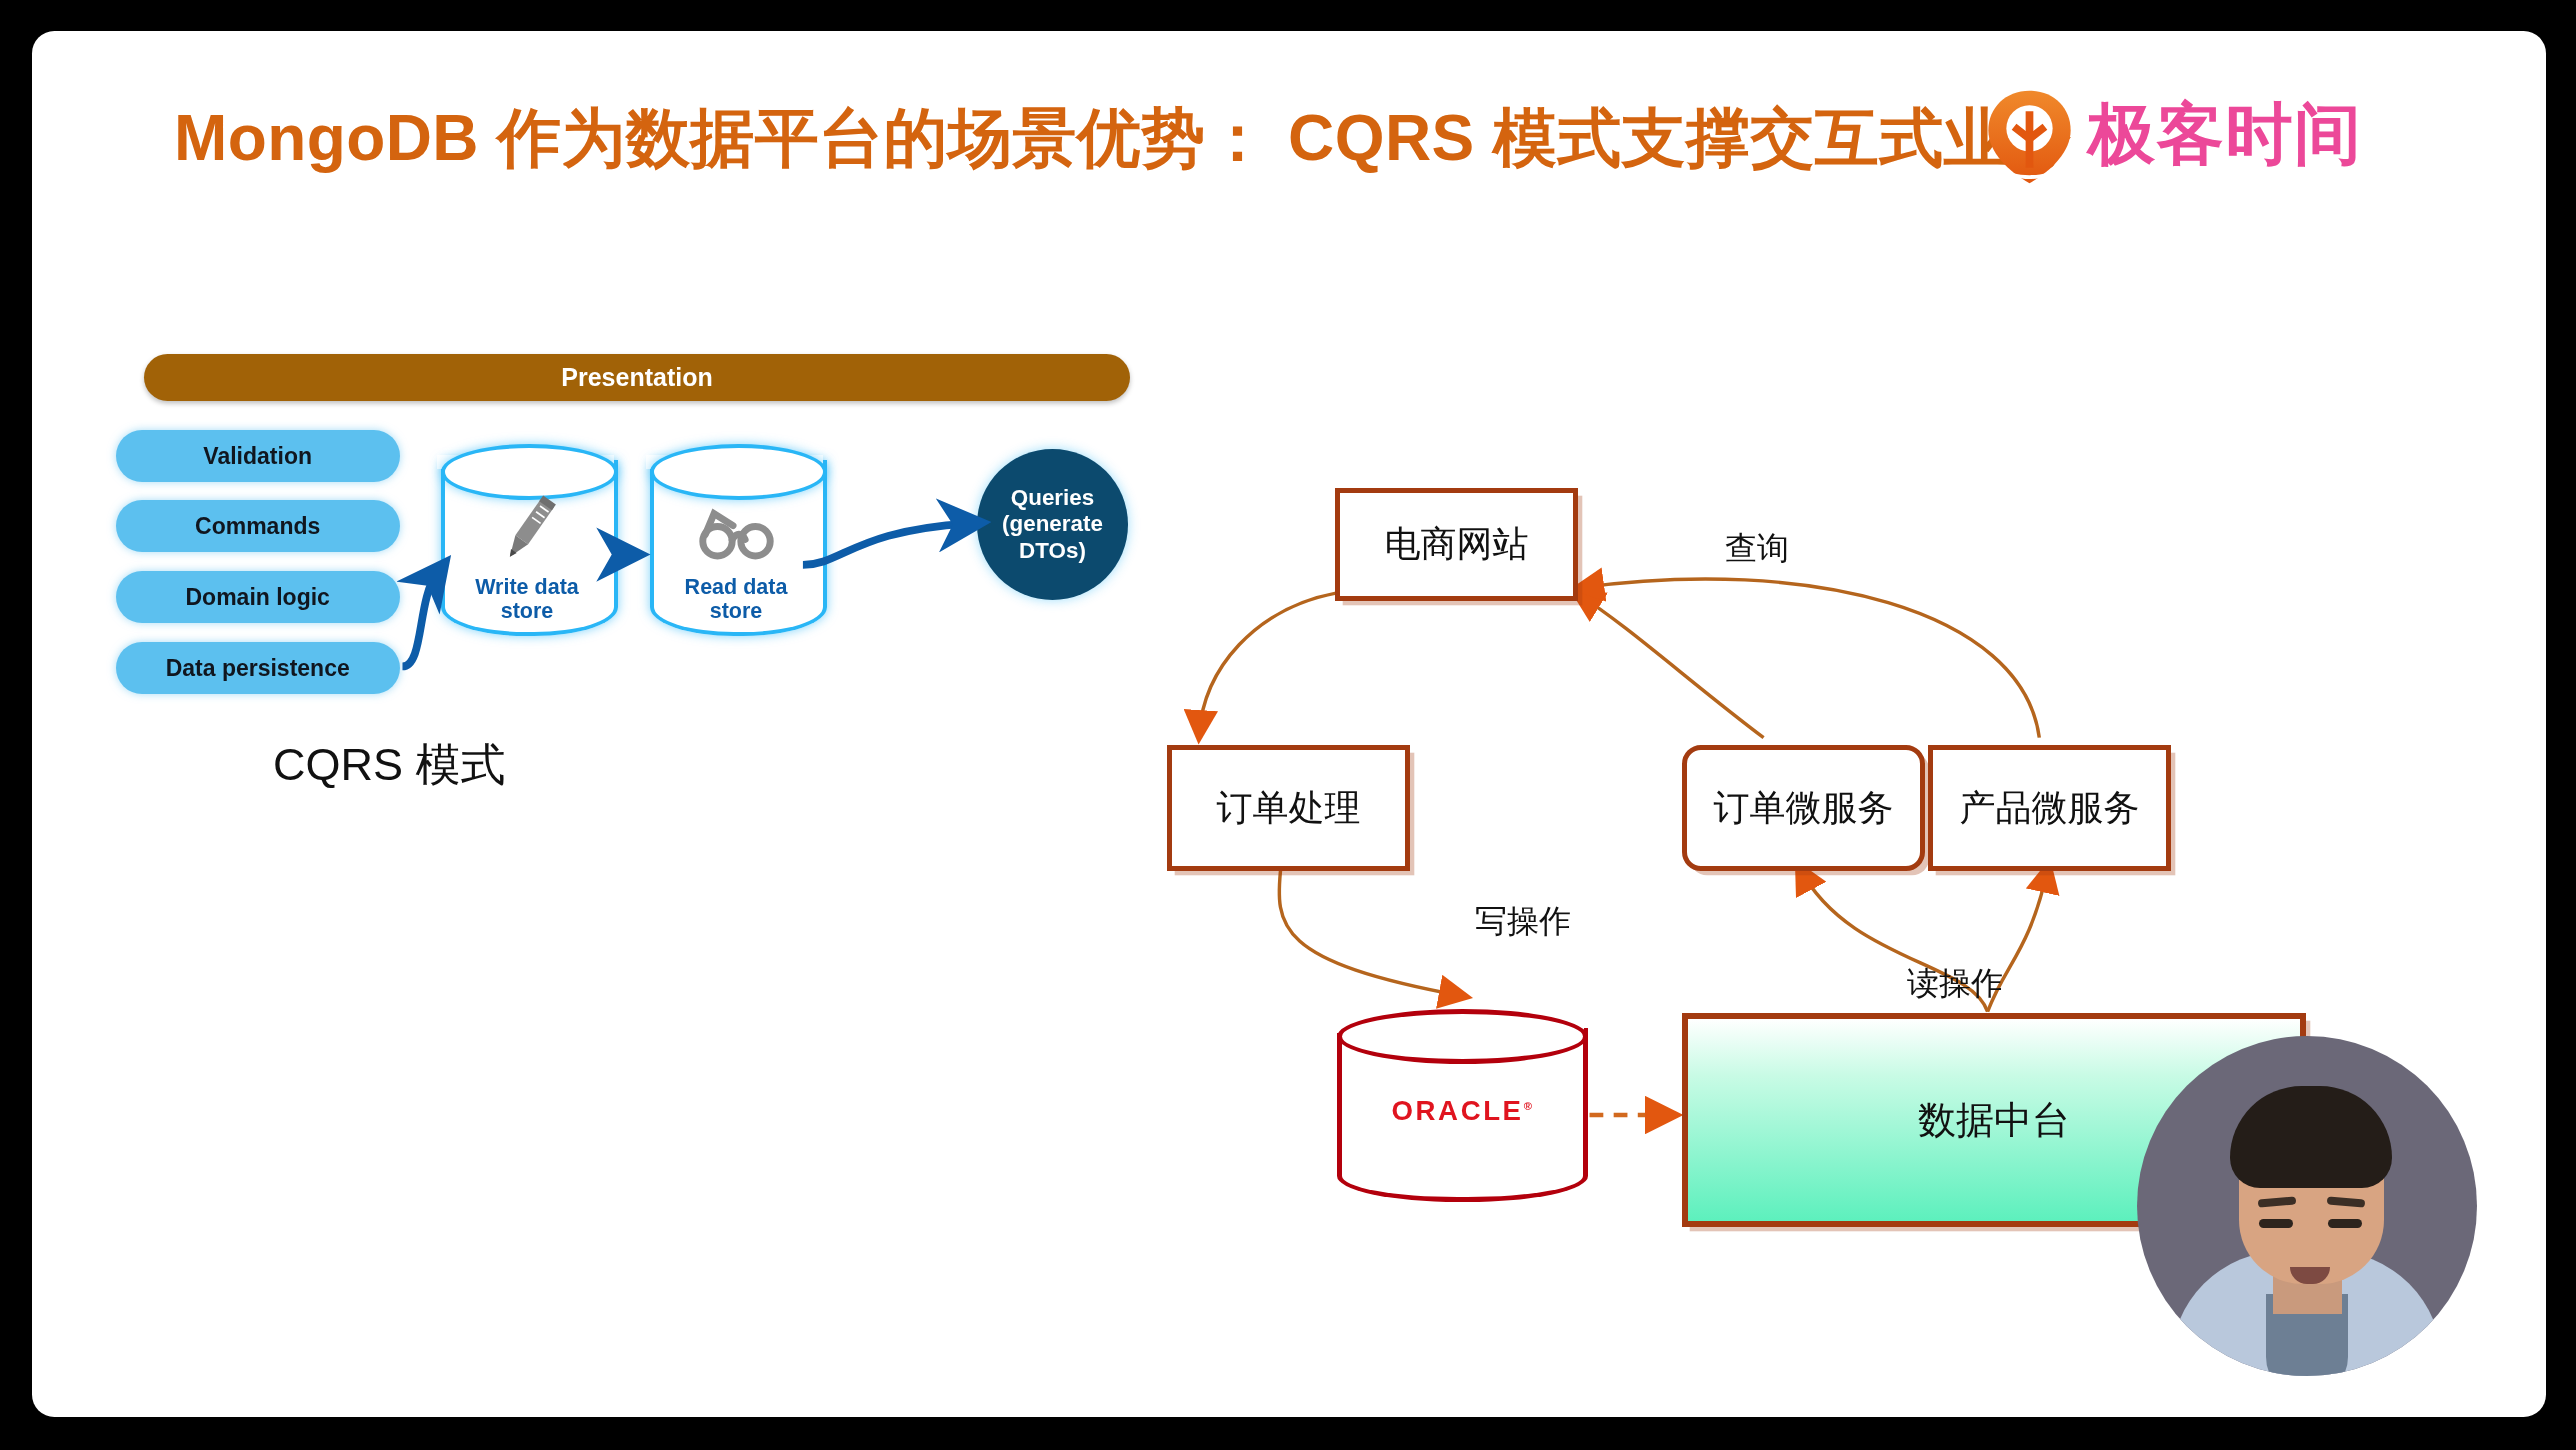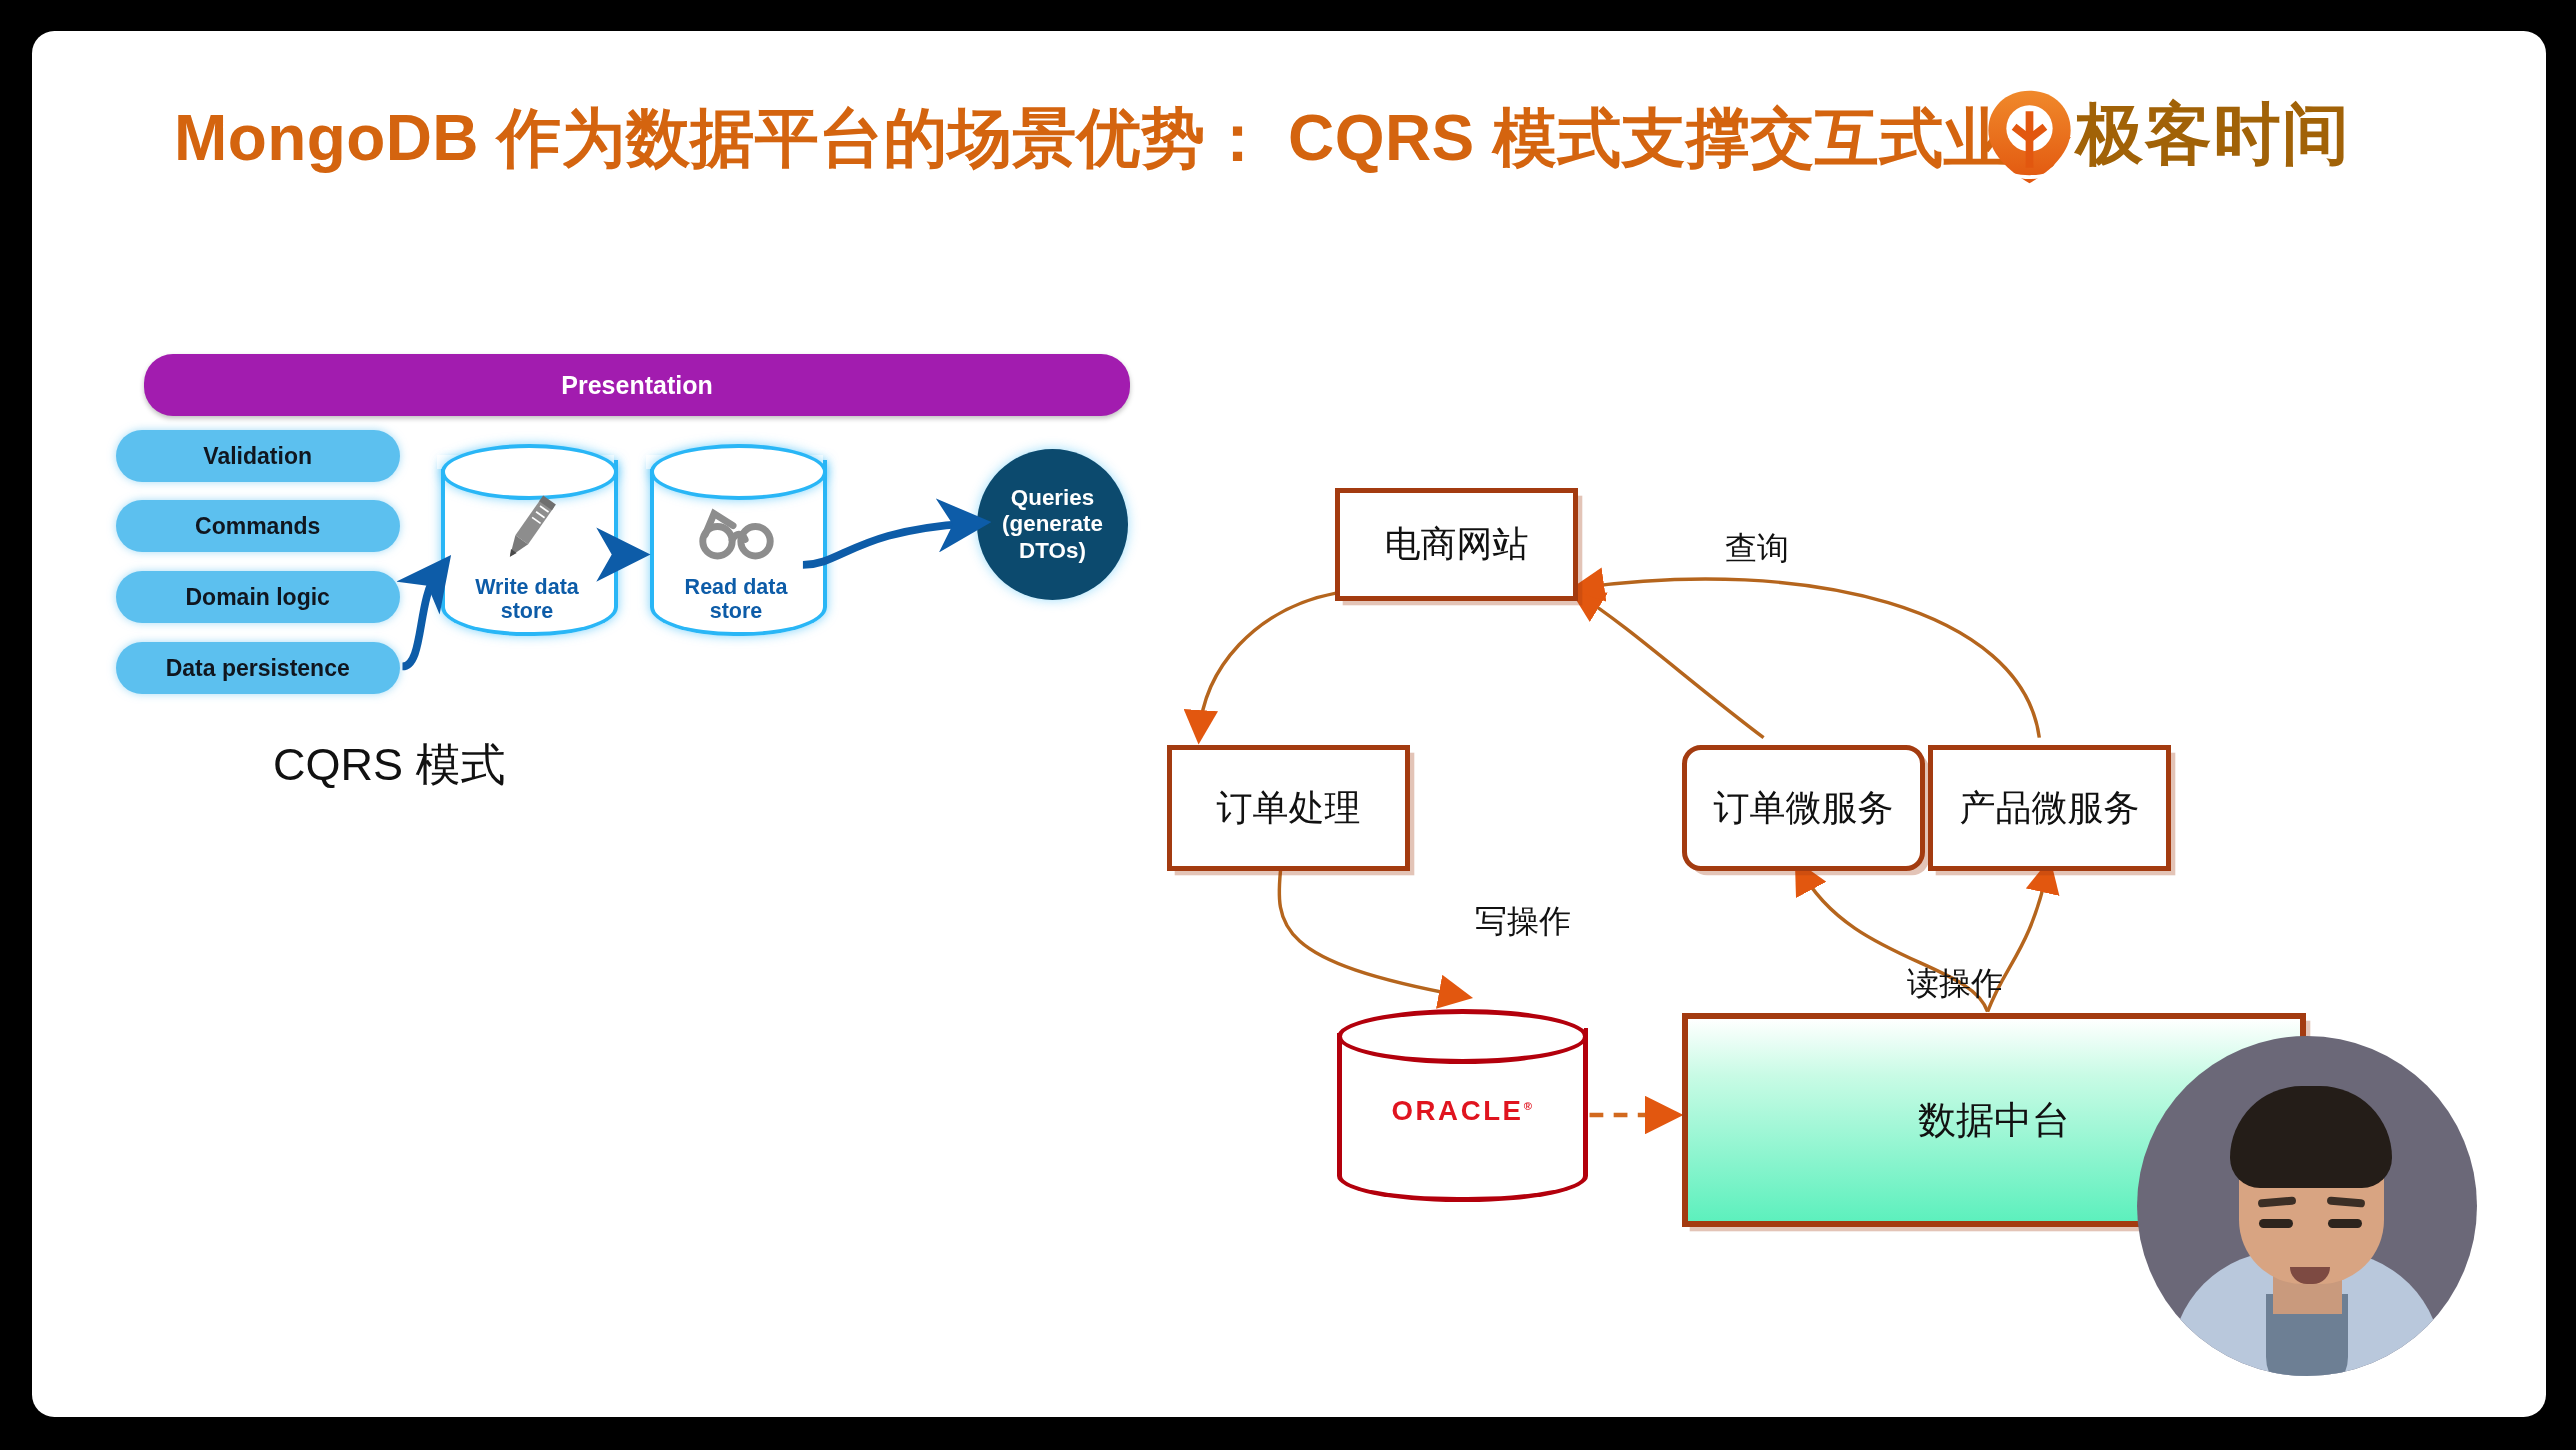--- a/index.html
+++ b/index.html
@@ -16,31 +16,31 @@
   
   #title-bar{position:absolute;left:0;top:60px;width:2514px;height:95px;}
   #slide-title{
     position:absolute;left:142px;top:0;
     font-size:64px;font-weight:600;color:#d4640f;white-space:nowrap;
     letter-spacing:0.4px;line-height:95px;
   }
   #logo{position:absolute;left:1951px;top:-5.2px;width:534px;height:103px;}
   #logo-mark{position:absolute;left:0;top:3.4px;width:93px;height:96px;}
   #logo-text{
-    position:absolute;left:93px;top:0;line-height:96px;
-    font-size:67px;font-weight:700;color:#a16207;white-space:nowrap;
+    position:absolute;left:105px;top:0;line-height:96px;
+    font-size:67px;font-weight:700;color:#ec4899;white-space:nowrap;
     letter-spacing:1.7px;
   }
 
   
   #cqrs{position:absolute;left:82px;top:284px;width:1042px;height:560px;}
 
   .presentation-bar{
-    position:absolute;left:30px;top:39px;width:986px;height:62px;
-    background:#a21caf;border-radius:29px;
+    position:absolute;left:30px;top:39px;width:986px;height:47px;
+    background:#a16207;border-radius:29px;
     color:#ffffff;font-size:25px;font-weight:700;
     display:flex;align-items:center;justify-content:center;
     box-shadow:0 2.6px 5.2px rgba(0,0,0,.25);
   }
   .pill{
     position:absolute;left:1.7px;width:284px;height:52px;
     background:#5cc0ef;border-radius:26px;
     color:#10161f;font-size:23px;font-weight:700;
     display:flex;align-items:center;justify-content:center;
     box-shadow:0 0 8.6px rgba(92,192,239,.55);

